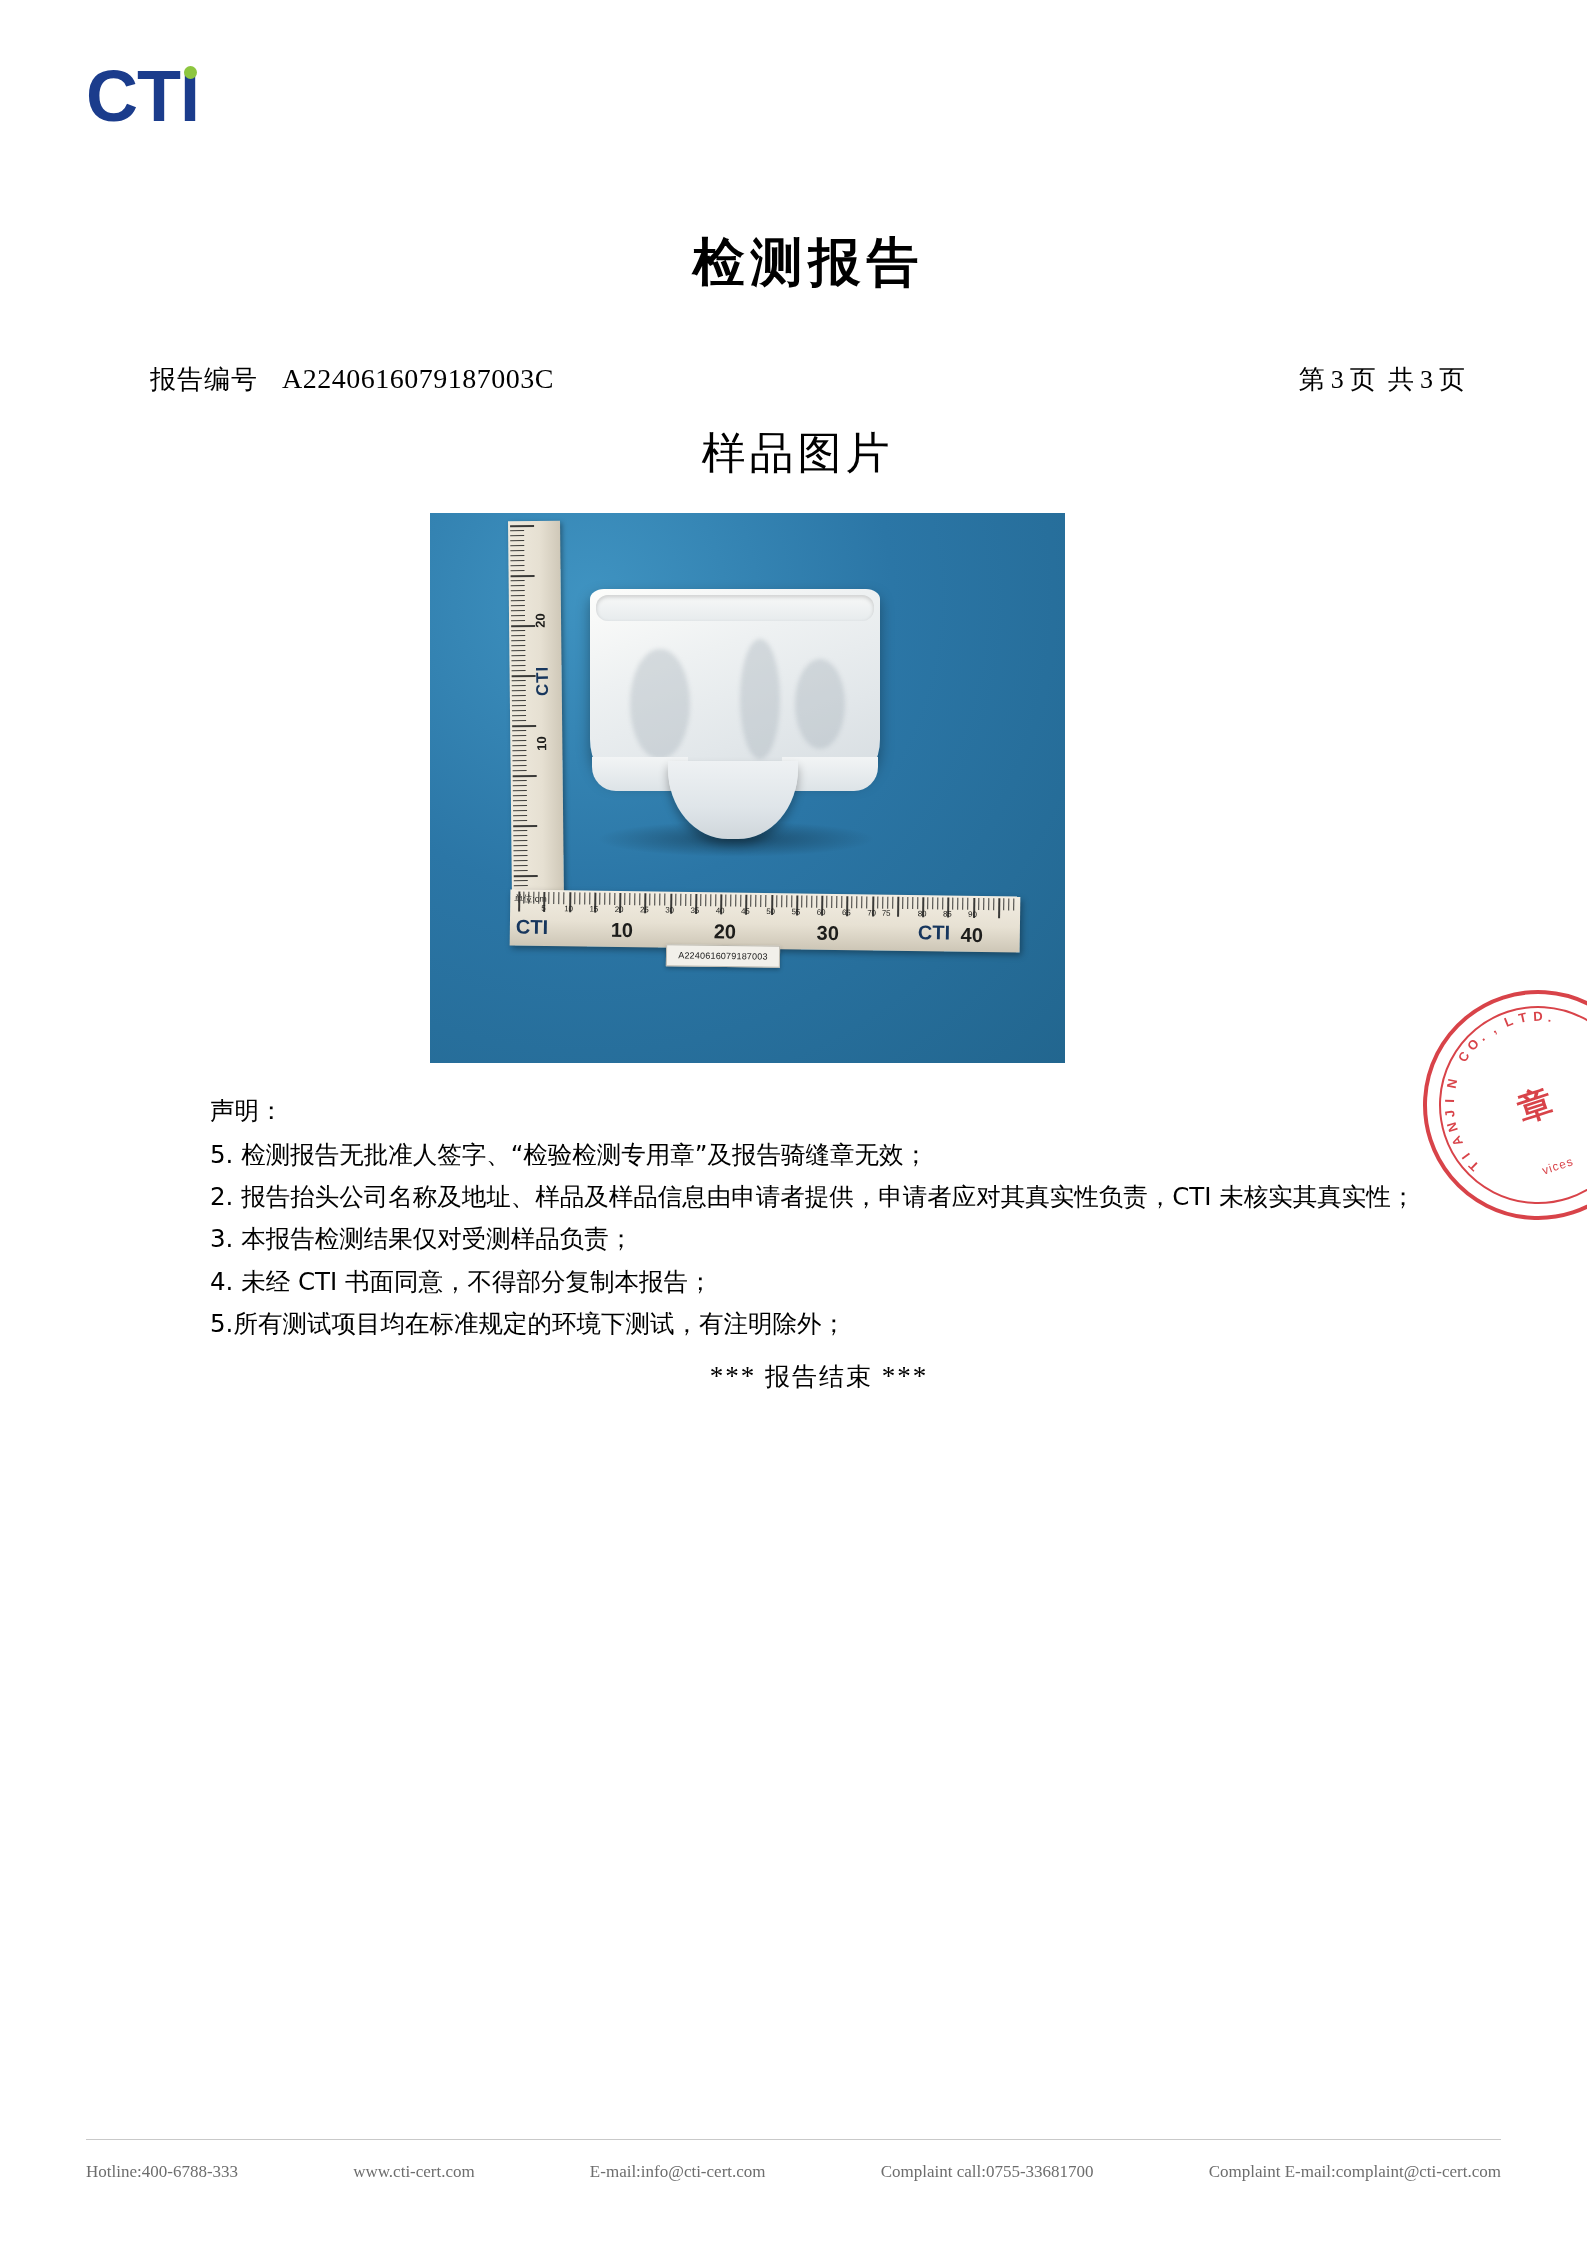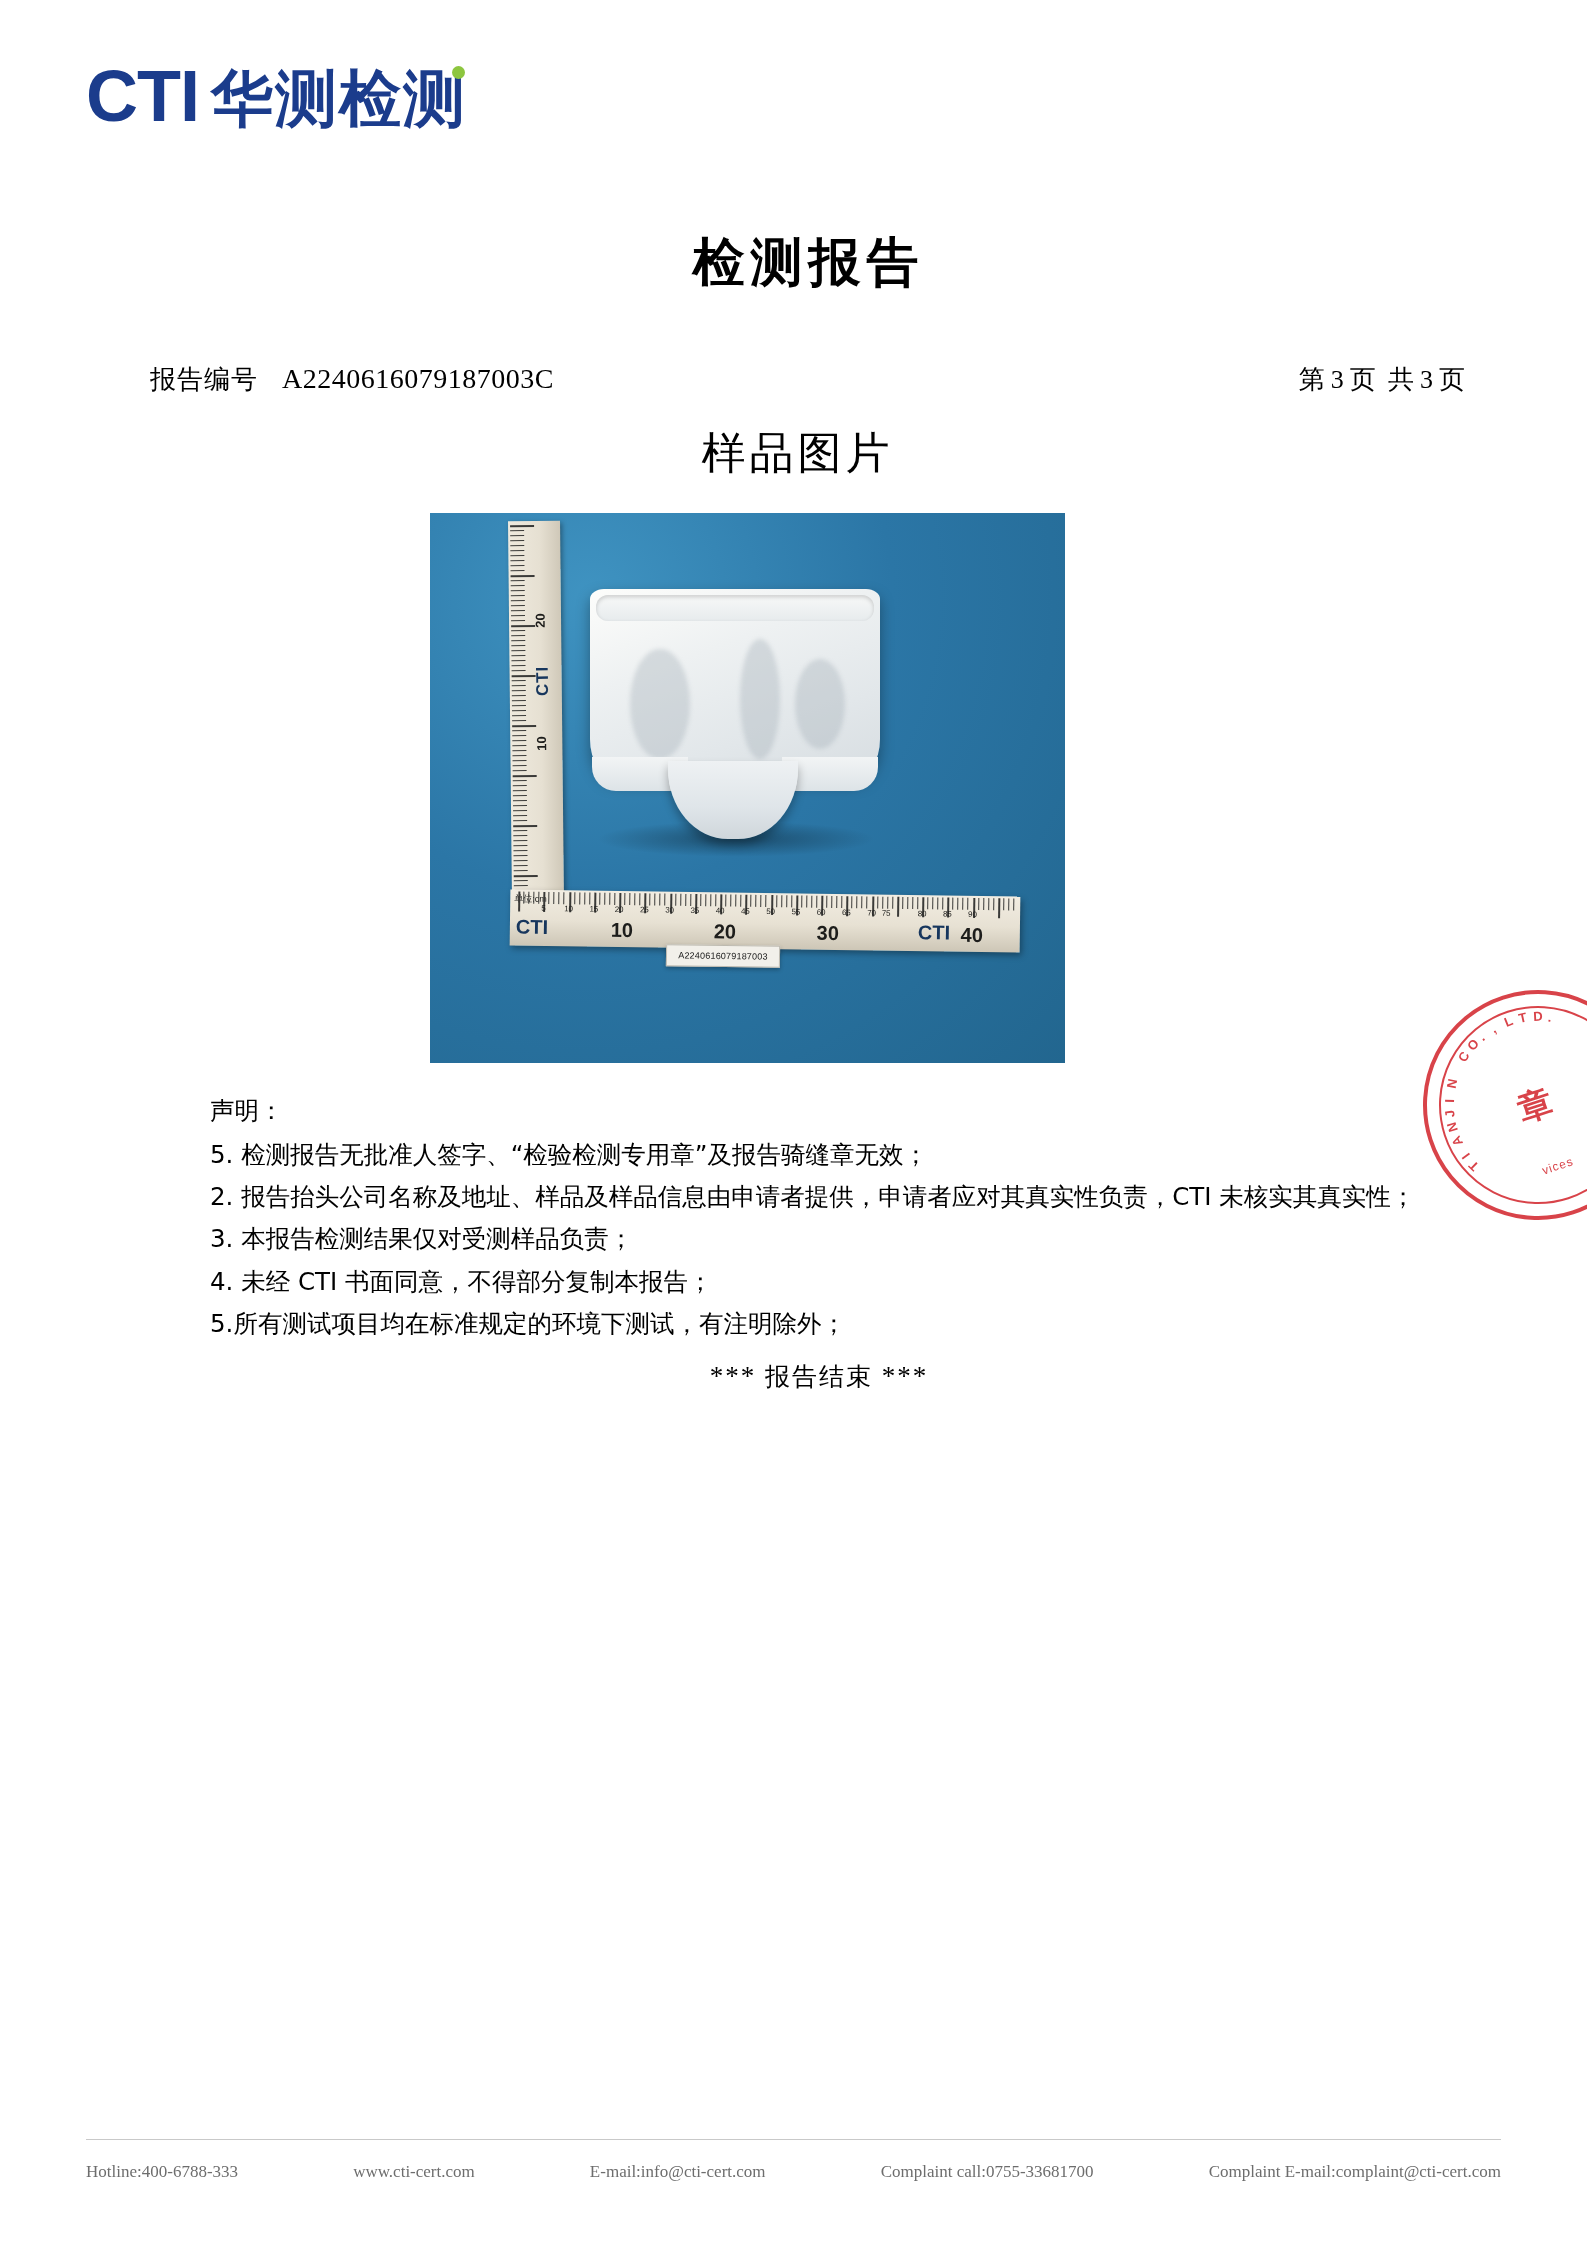--- a/index.html
+++ b/index.html
@@ -413,21 +413,20 @@
     color: #6d6d6d;
   }
   .footer span { white-space: nowrap; }
 </style>
 </head>
 <body>
 
 <div class="logo-block">
   <div class="logo-cti">CTI</div>
   <div class="logo-dot"></div>
-  <div class="logo-cn">华测检测</div>
 </div>
 
 <div class="doc-title">检测报告</div>
 
 <div class="report-line">
   <div class="report-left">
     <span class="report-no-label">报告编号</span>
     <span class="report-no-value">A2240616079187003C</span>
   </div>
   <div class="page-info">

